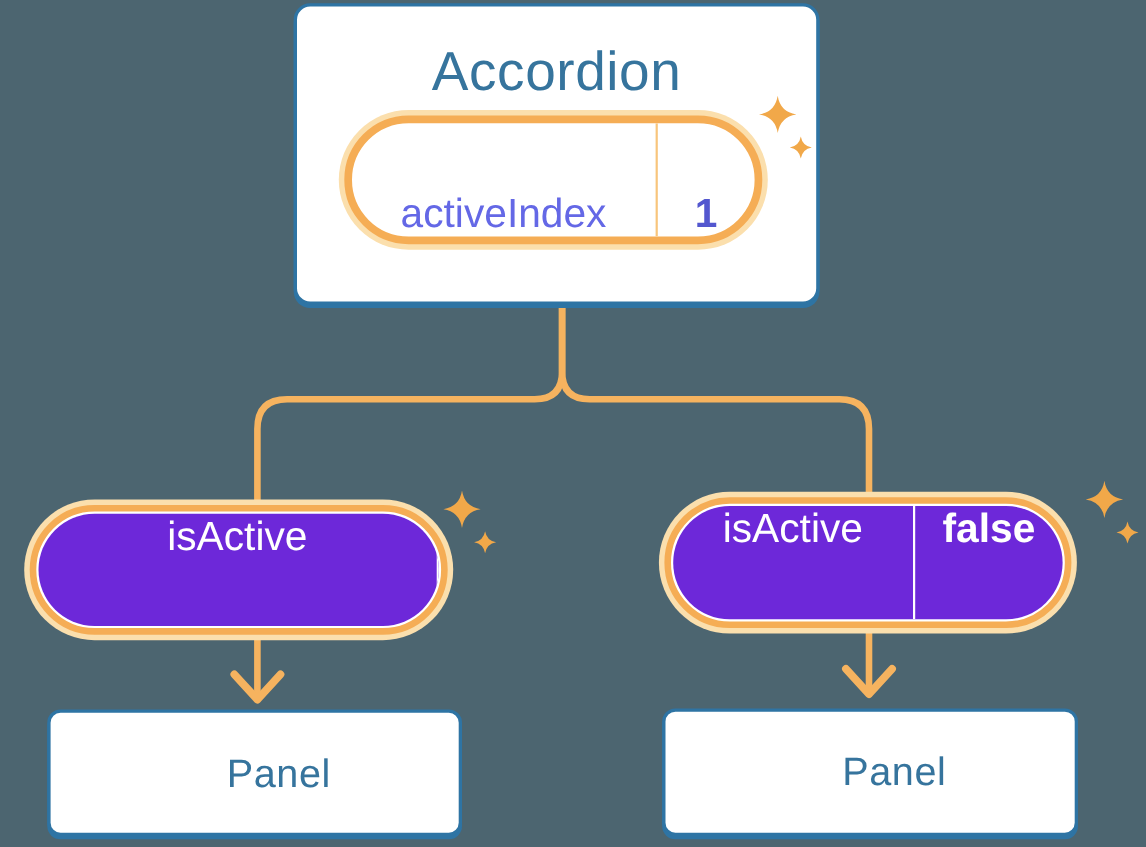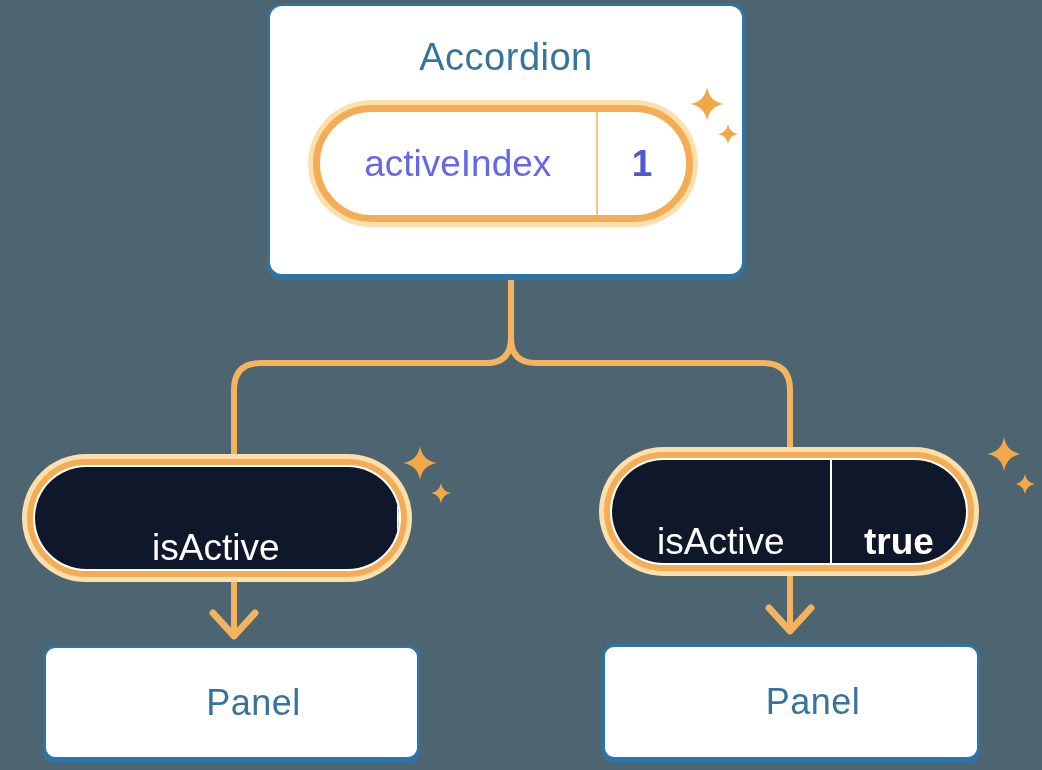--- a/index.html
+++ b/index.html
@@ -23,21 +23,21 @@
     box-shadow: 0 3px 0 0 #2E74A4;
     z-index: 2;
   }
   .accordion-box { left: 267px; top: 3px; width: 478px; height: 274px; border-radius: 15px; }
   .panel-box { border-radius: 12px; display: flex; align-items: center; justify-content: center; padding-left: 44px; }
   .panel-left  { left: 43px;  top: 645px; width: 377px; height: 115px; }
   .panel-right { left: 602px; top: 644px; width: 378px; height: 116px; }
   .box-title {
     position: absolute; left: 0; right: 0; top: 30px;
     text-align: center;
-    font-size: 38px; font-weight: 500; color: #36749D;
+    font-size: 50px; font-weight: 500; color: #36749D;
     letter-spacing: 0.5px;
   }
   .panel-title { font-size: 36px; font-weight: 500; color: #36749D; letter-spacing: 0.5px; }
 
   
   .pill-glow {
     position: absolute; z-index: 3;
     background: #FBDFAD;
     border-radius: 999px;
     padding: 5px;
@@ -45,25 +45,25 @@
   .pill-state  { left: 308px; top: 100px; width: 390px; height: 127px; }
   .pill-left   { left: 22px;  top: 454px; width: 390px; height: 128px; }
   .pill-right  { left: 599px; top: 447px; width: 380px; height: 129px; }
   .pill-ring {
     width: 100%; height: 100%;
     border-radius: 999px;
     background: #ffffff;
     display: flex; align-items: stretch;
     overflow: hidden;
   }
-  .ring-white  { border: 7px solid #F5AD55; }
+  .ring-white  { border: 7px solid #F5AD55; align-items: flex-end; }
   .ring-purple { border: 6px solid #F5AD55; padding: 2px; }
   .pill-fill {
-    flex: 1; display: flex; align-items: flex-end;
-    background: #0f172a; border-radius: 999px; overflow: hidden;
+    flex: 1; display: flex; align-items: flex-start;
+    background: #6d28d9; border-radius: 999px; overflow: hidden;
   }
   .cell { display: flex; align-items: center; justify-content: center; }
   .cell-name { flex: 1; }
   .pill-state .cell-name  { font-size: 37px; color: #6468E6; }
   .pill-state .cell-value { width: 88px;  font-size: 37px; font-weight: 700; color: #5357CF; }
   .prop-name  { font-size: 37px; color: #ffffff; }
   .pill-left  .cell-value { width: 150px; }
   .pill-right .cell-value { width: 134px; }
   .prop-value { font-size: 37px; font-weight: 700; color: #ffffff; }
   .divider { width: 2.5px; align-self: stretch; }
@@ -107,21 +107,21 @@
         <div class="divider divider-white"></div>
       </div>
     </div>
   </div>
 
   <div class="pill-glow pill-right">
     <div class="pill-ring ring-purple">
       <div class="pill-fill">
         <div class="cell cell-name prop-name">isActive</div>
         <div class="divider divider-white"></div>
-        <div class="cell cell-value prop-value">true</div>
+        <div class="cell cell-value prop-value">false</div>
       </div>
     </div>
   </div>
 
   <div class="box panel-box panel-left">
     <div class="panel-title">Panel</div>
   </div>
   <div class="box panel-box panel-right">
     <div class="panel-title">Panel</div>
   </div>

